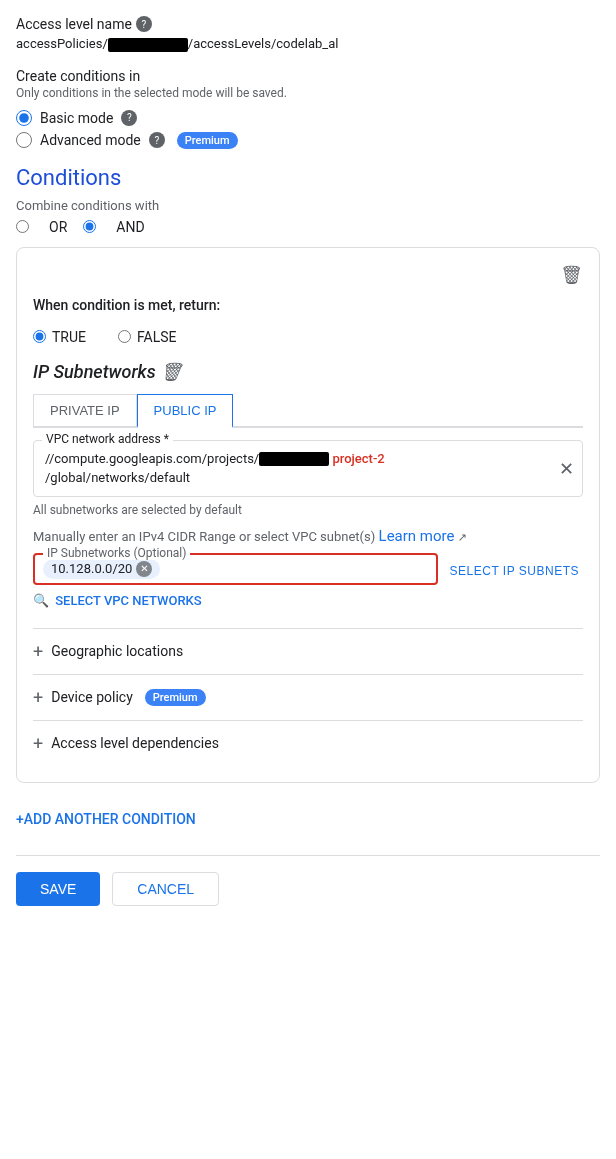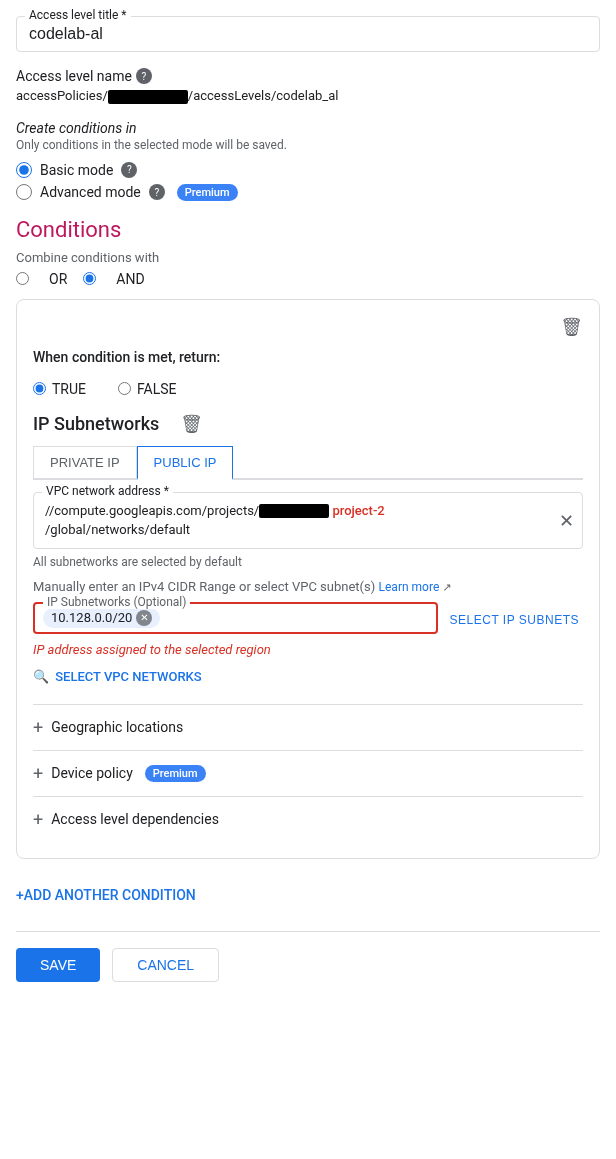--- a/index.html
+++ b/index.html
@@ -77,21 +77,20 @@
       width: 80px;
       height: 14px;
       vertical-align: middle;
     }
 
     
     .create-conditions-label {
       font-size: 14px;
       color: #202124;
       margin-bottom: 2px;
-      font-style: italic;
     }
     .create-conditions-desc {
       font-size: 12px;
       color: #5f6368;
       margin-bottom: 10px;
     }
 
     
     .radio-option {
       display: flex;
@@ -116,21 +115,21 @@
       font-weight: 500;
       padding: 2px 8px;
       border-radius: 12px;
       margin-left: 4px;
     }
 
     
     .section-title {
       font-size: 22px;
       font-weight: 400;
-      color: #be185d;
+      color: #1d4ed8;
       margin: 16px 0 8px 0;
     }
     .combine-label {
       font-size: 13px;
       color: #5f6368;
       margin-bottom: 6px;
     }
     .combine-options {
       display: flex;
       align-items: center;
@@ -182,22 +181,23 @@
       cursor: pointer;
     }
     .return-option input[type="radio"] {
       accent-color: #1a73e8;
     }
 
     
     .ip-subnetworks-header {
       display: flex;
       align-items: center;
-      gap: 21px;
+      gap: 4px;
       margin-bottom: 12px;
+      font-style: italic;
     }
     .ip-subnetworks-title {
       font-size: 18px;
       font-weight: 500;
       color: #202124;
     }
     .trash-icon {
       cursor: pointer;
       color: #5f6368;
       font-size: 18px;
@@ -271,21 +271,21 @@
     }
 
     .enter-cidr-text {
       font-size: 13px;
       color: #5f6368;
       margin-bottom: 8px;
     }
     .learn-more {
       color: #1a73e8;
       text-decoration: none;
-      font-size: 12px;
+      font-size: 15px;
     }
 
     
     .ip-subnetworks-input-section {
       border: 2px solid #d93025;
       border-radius: 4px;
       padding: 4px 8px;
       display: flex;
       justify-content: space-between;
       margin-bottom: 4px;
@@ -416,26 +416,20 @@
       font-size: 14px;
       font-weight: 500;
       cursor: pointer;
     }
   </style>
 </head>
 <body>
 
 <div class="page-container">
 
-  <div class="field-group">
-    <div class="title-input-wrapper">
-      <label>Access level title *</label>
-      <input type="text" value="codelab-al" style="">
-    </div>
-  </div>
 
   <div class="field-group">
     <div class="field-label">
       <span>Access level name</span>
       <span class="help-icon">?</span>
     </div>
     <div class="field-value">
       <span>accessPolicies/</span><span class="redacted"></span><span>/accessLevels/codelab_al</span>
     </div>
   </div>
@@ -524,21 +518,20 @@
           <div>
             <span class="ip-chip">
               <span>10.128.0.0/20</span>
               <span class="chip-close">✕</span>
             </span>
           </div>
         </div>
         <button class="select-ip-btn">SELECT IP SUBNETS</button>
       </div>
 
-      <div class="ip-assigned-text">IP address assigned to the selected region</div>
 
       <a class="select-vpc-link">
         <span>🔍</span>
         <span>SELECT VPC NETWORKS</span>
       </a>
 
       <div class="expand-section">
         <span class="plus-icon">+</span>
         <span class="expand-label">Geographic locations</span>
       </div>

